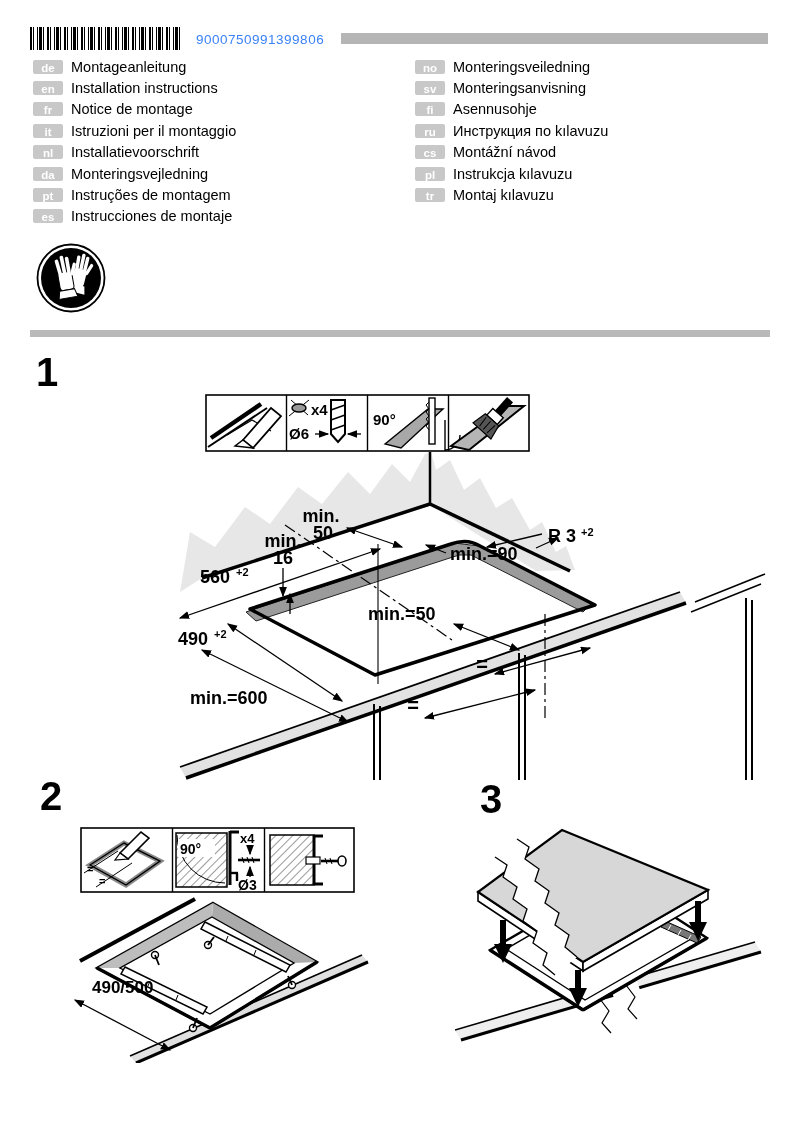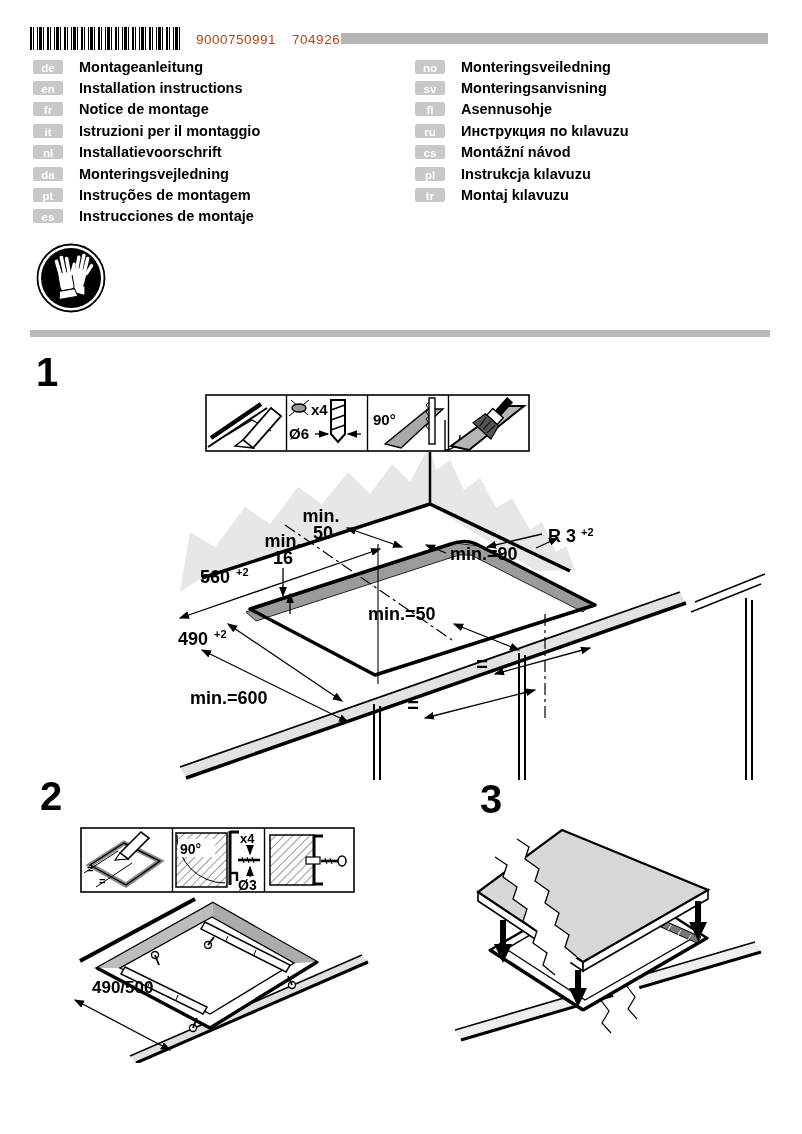--- a/index.html
+++ b/index.html
@@ -5,49 +5,49 @@
   html,body{margin:0;padding:0;background:#fff;}
   #page{position:relative;width:802px;height:1134px;background:#fff;overflow:hidden;
         font-family:"Liberation Sans",sans-serif;color:#000;}
   .abs{position:absolute;}
   
   #barcode{left:30px;top:27px;width:150px;height:23px;
     background-image:repeating-linear-gradient(90deg,
       #000 0,#000 2px,#fff 2px,#fff 3px,#000 3px,#000 4px,#fff 4px,#fff 7px,
       #000 7px,#000 8px,#fff 8px,#fff 9px,#000 9px,#000 12px,#fff 12px,#fff 13px,
       #000 13px,#000 14px,#fff 14px,#fff 17px);}
-  #codes{left:196px;top:32px;font-size:13.5px;color:#c2410c;display:flex;gap:16px;letter-spacing:.5px;justify-content:flex-end;}
+  #codes{left:196px;top:32px;font-size:13.5px;color:#3b82f6;display:flex;letter-spacing:.5px;justify-content:flex-end;}
   #topbar{left:341px;top:33px;width:427px;height:11px;background:#b5b5b5;}
   
   .langcol{top:56px;width:372px;}
   #langL{left:33px;} #langR{left:415px;}
   .lang-row{height:21.4px;display:flex;align-items:center;}
   .lang-tag{display:inline-block;width:30px;height:14px;line-height:16.5px;background:#c8c8c8;
     color:#fff;font-size:11.5px;font-weight:bold;text-align:center;border-radius:2px;
     margin-right:8px;flex:0 0 auto;}
-  .lang-label{font-size:14.5px;font-weight:bold;white-space:nowrap;margin-left:8px;}
+  .lang-label{font-size:14.5px;font-weight:normal;white-space:nowrap;}
   #divider{left:30px;top:330px;width:740px;height:7px;background:#b9b9b9;}
   .secnum{font-size:40px;font-weight:bold;line-height:1;}
   
   svg{display:block;}
   svg text{font-family:"Liberation Sans",sans-serif;font-weight:bold;fill:#000;}
   .t18{font-size:18px;} .t11{font-size:11px;} .t15{font-size:15px;}
   .t14{font-size:14px;} .t13{font-size:13px;} .t20{font-size:20px;} .t17{font-size:17px;}
   .ln{stroke:#000;fill:none;}
   .dim{stroke:#000;stroke-width:1.3;fill:none;}
 </style>
 </head>
 <body>
 
 <div id="page">
 
   <div id="barcode" class="abs"></div>
   <div id="codes" class="abs">
     <span>9000750991</span>
-    <span>704926</span>
+    <span>399806</span>
   </div>
   <div id="topbar" class="abs"></div>
 
   <div id="langL" class="abs langcol">
     <div class="lang-row">
         <span class="lang-tag">de</span>
         <span class="lang-label">Montageanleitung</span>
       </div>
     <div class="lang-row">
         <span class="lang-tag">en</span>

